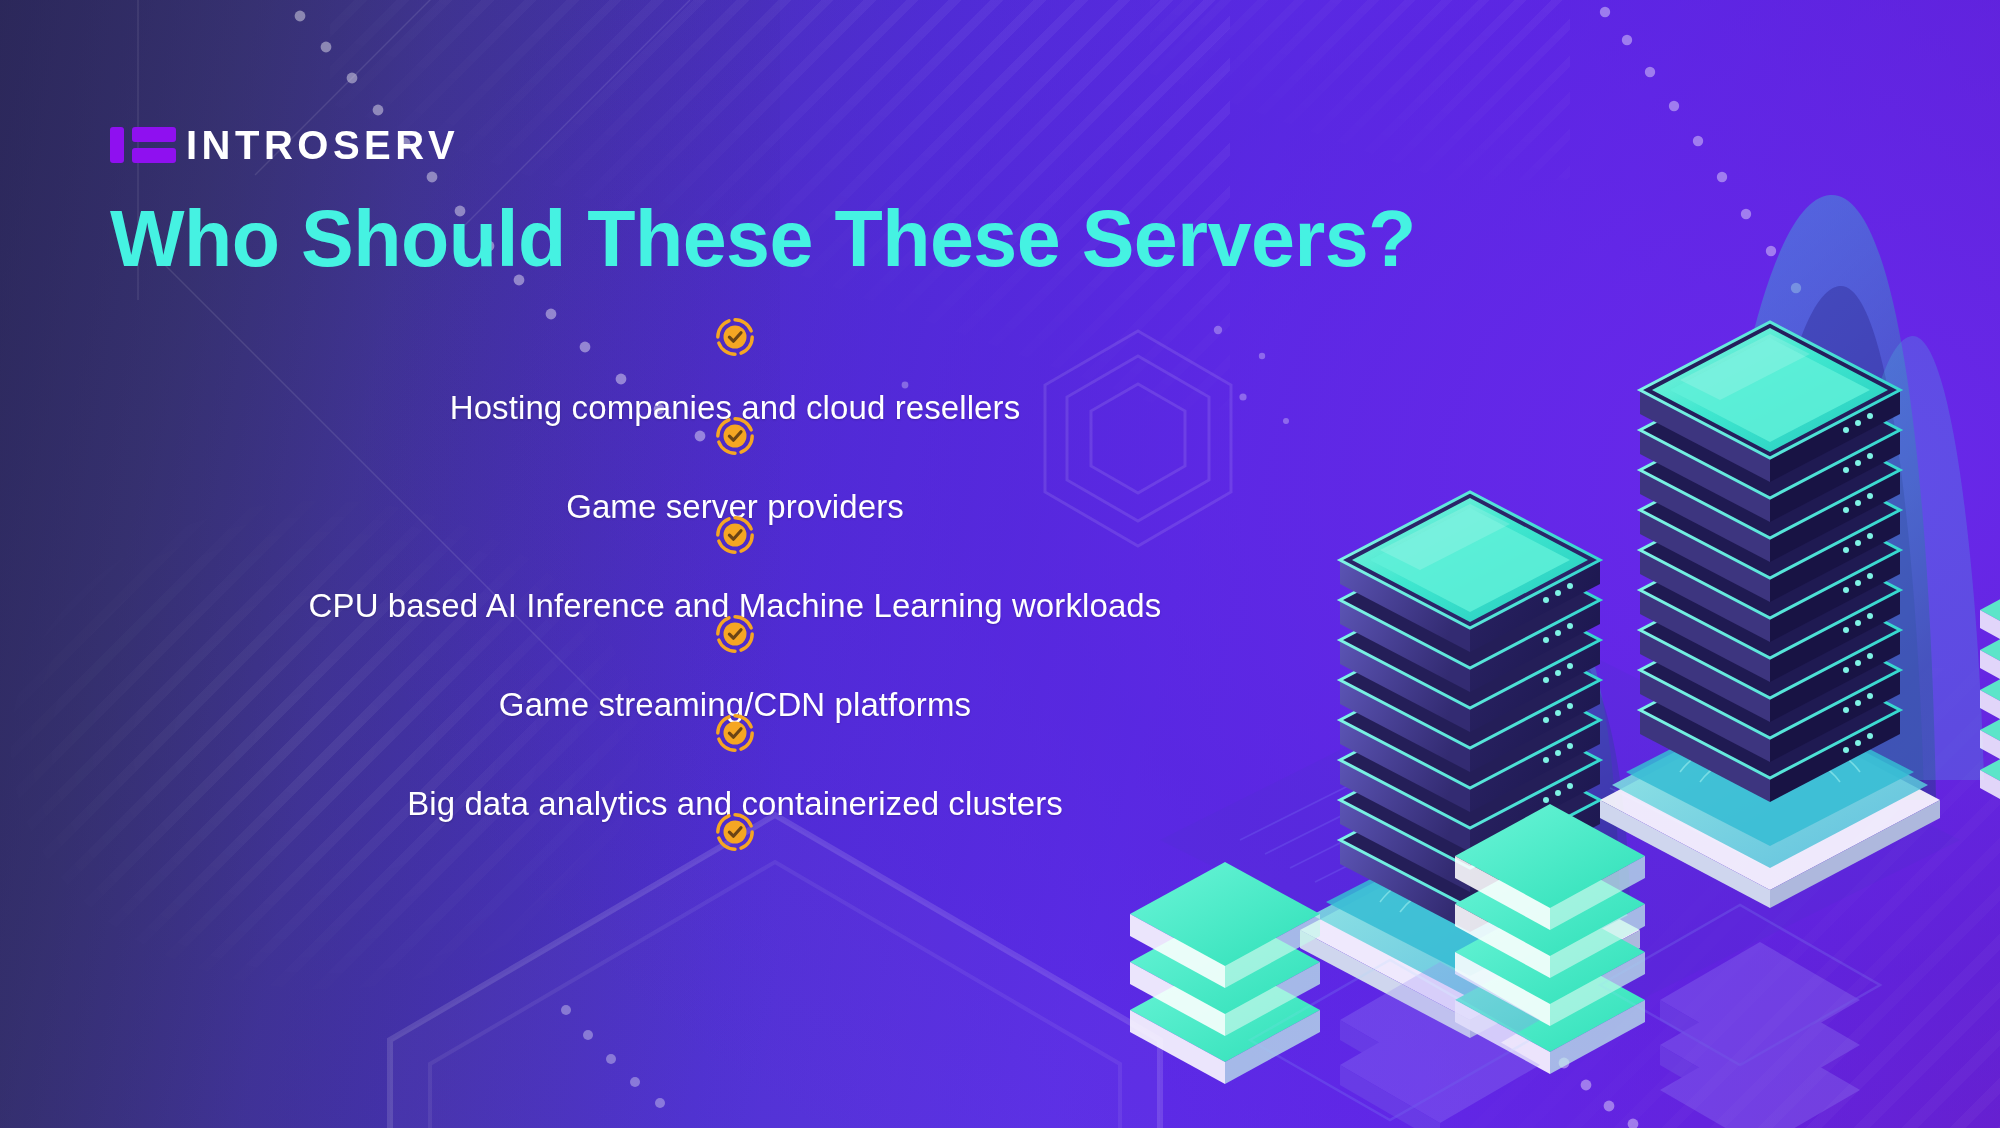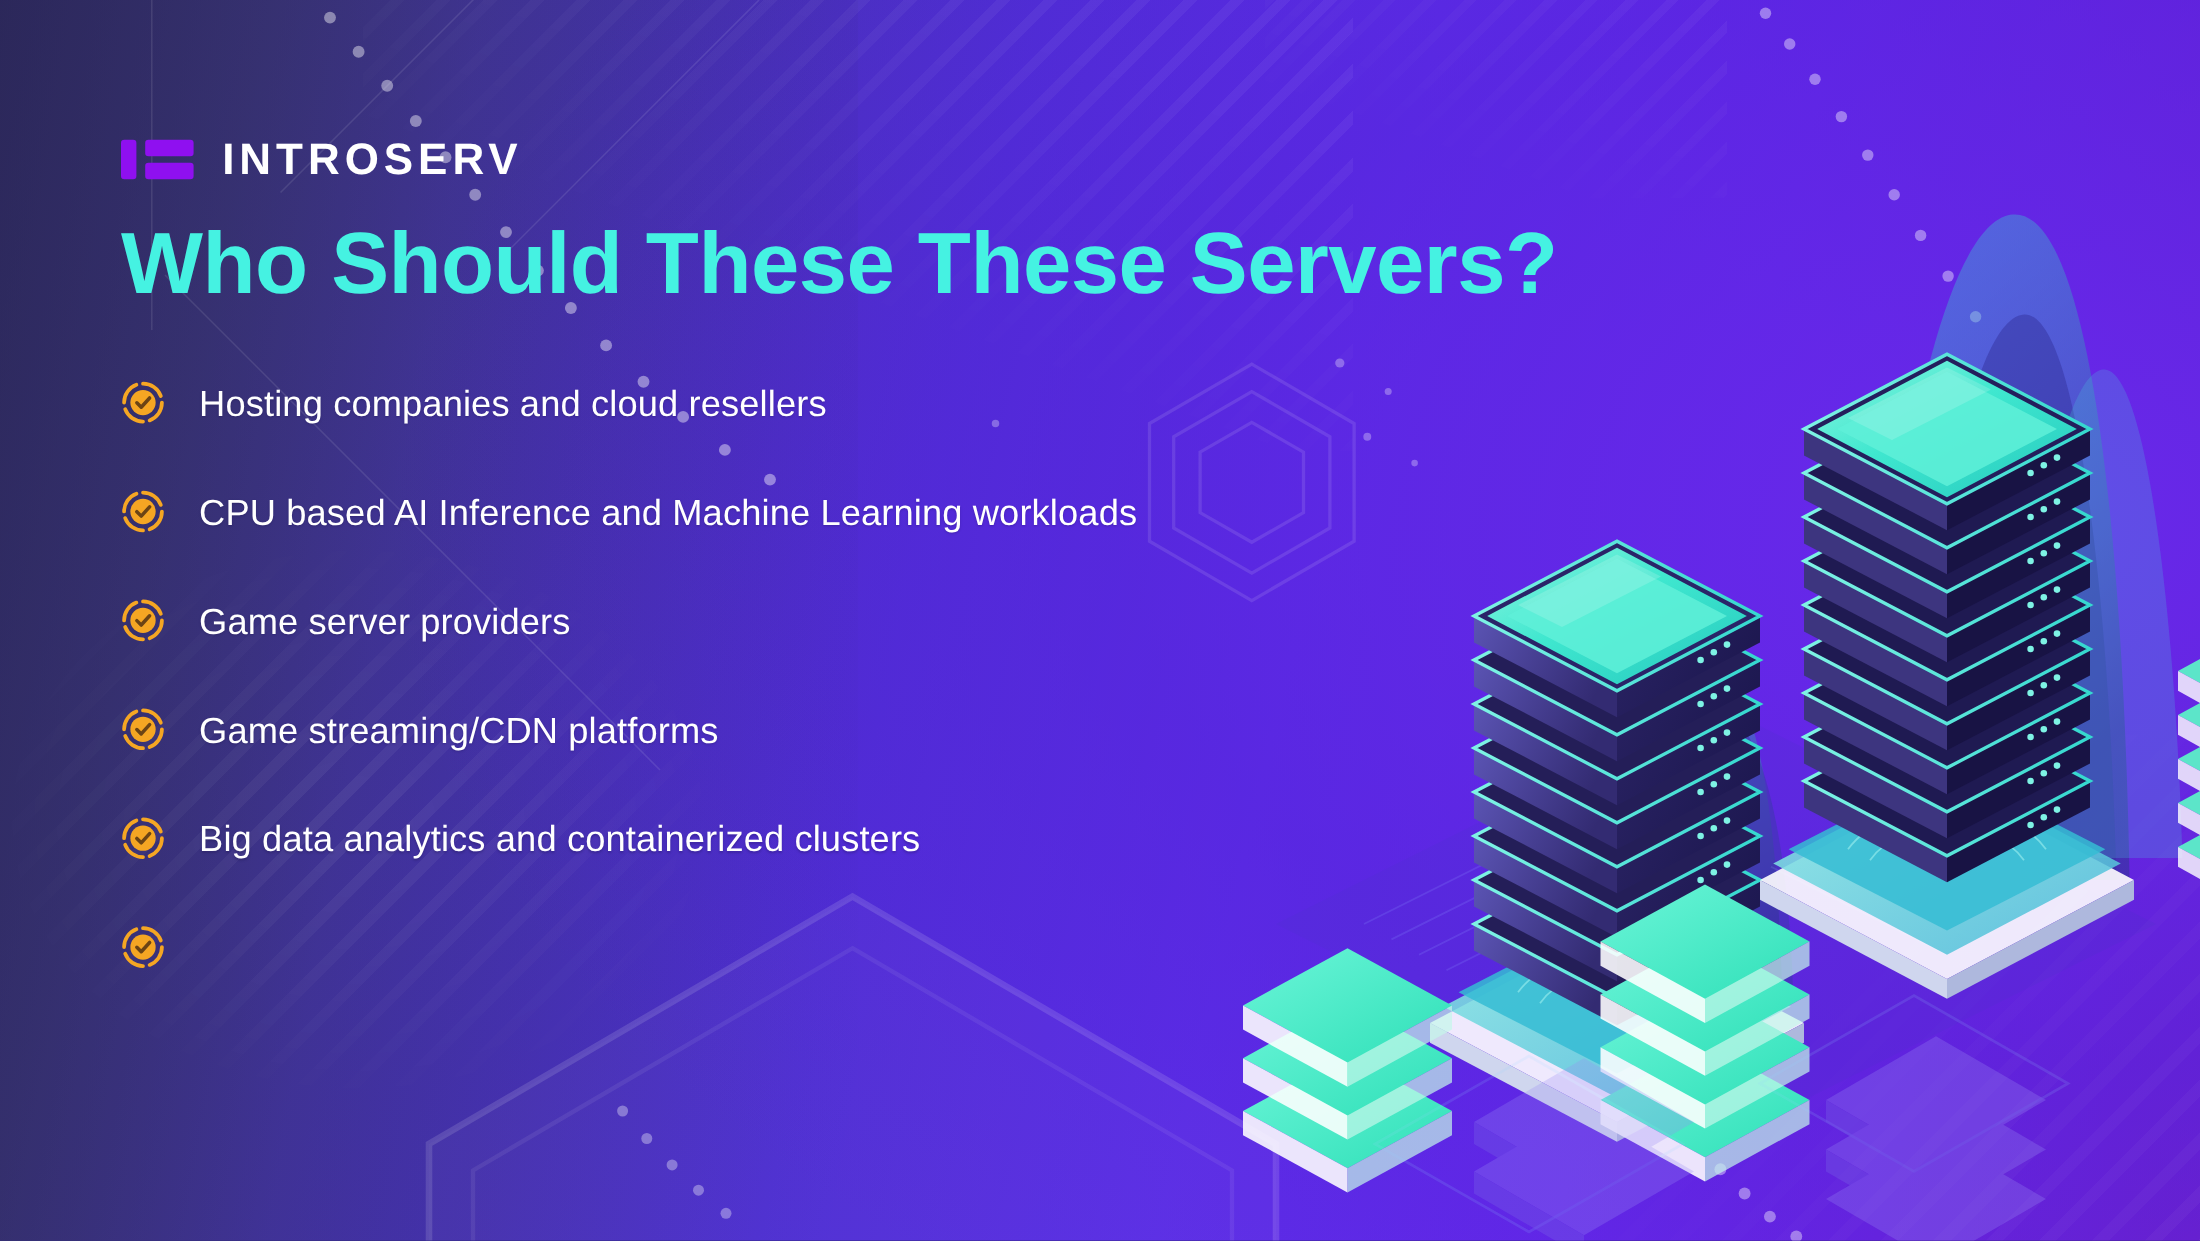--- a/index.html
+++ b/index.html
@@ -94,21 +94,21 @@
   .content {
     position: absolute;
     left: 110px;
     top: 118px;
     width: 1250px;
   }
 
   .logo-row {
     display: flex;
     align-items: center;
-    gap: 26px;
+    gap: 10px;
     height: 54px;
   }
   .logo-mark {
     width: 66px; height: 40px;
     position: relative;
     flex: 0 0 auto;
   }
   .logo-mark i {
     position: absolute;
     display: block;
@@ -141,20 +141,21 @@
   ul.bullets {
     list-style: none;
     margin: 36px 0 0 0;
     padding: 0;
   }
   ul.bullets > li {
     display: flex;
     align-items: center;
     gap: 31px;
     height: 99px;
+    flex-direction: column;
   }
   .check-badge {
     flex: 0 0 auto;
     width: 40px; height: 40px;
     position: relative;
   }
   .bullet-text {
     color: #ffffff;
     font-size: 33px;
     font-weight: normal;
@@ -624,37 +625,37 @@
             <g fill="none" stroke="#F5A623" stroke-width="3.4" stroke-linecap="round">
               <path d="M20 2.8 A17.2 17.2 0 0 1 36.2 14"></path>
               <path d="M37.2 20 A17.2 17.2 0 0 1 26 36.2"></path>
               <path d="M20 37.2 A17.2 17.2 0 0 1 3.8 26"></path>
               <path d="M2.8 20 A17.2 17.2 0 0 1 14 3.8"></path>
             </g>
             <circle cx="20" cy="20" r="11.5" fill="#F5A623"></circle>
             <path d="M14.4 20.2 L18.4 24.2 L26 15.8" fill="none" stroke="#6b4415" stroke-width="3.2" stroke-linecap="round" stroke-linejoin="round"></path>
           </svg>
         </span>
-        <span class="bullet-text">CPU based AI Inference and Machine Learning workloads</span>
+        <span class="bullet-text">Game server providers</span>
       </li>
 
       <li>
         <span class="check-badge">
           <svg viewBox="0 0 40 40" width="40" height="40">
             <g fill="none" stroke="#F5A623" stroke-width="3.4" stroke-linecap="round">
               <path d="M20 2.8 A17.2 17.2 0 0 1 36.2 14"></path>
               <path d="M37.2 20 A17.2 17.2 0 0 1 26 36.2"></path>
               <path d="M20 37.2 A17.2 17.2 0 0 1 3.8 26"></path>
               <path d="M2.8 20 A17.2 17.2 0 0 1 14 3.8"></path>
             </g>
             <circle cx="20" cy="20" r="11.5" fill="#F5A623"></circle>
             <path d="M14.4 20.2 L18.4 24.2 L26 15.8" fill="none" stroke="#6b4415" stroke-width="3.2" stroke-linecap="round" stroke-linejoin="round"></path>
           </svg>
         </span>
-        <span class="bullet-text">Game server providers</span>
+        <span class="bullet-text">CPU based AI Inference and Machine Learning workloads</span>
       </li>
 
       <li>
         <span class="check-badge">
           <svg viewBox="0 0 40 40" width="40" height="40">
             <g fill="none" stroke="#F5A623" stroke-width="3.4" stroke-linecap="round">
               <path d="M20 2.8 A17.2 17.2 0 0 1 36.2 14"></path>
               <path d="M37.2 20 A17.2 17.2 0 0 1 26 36.2"></path>
               <path d="M20 37.2 A17.2 17.2 0 0 1 3.8 26"></path>
               <path d="M2.8 20 A17.2 17.2 0 0 1 14 3.8"></path>

